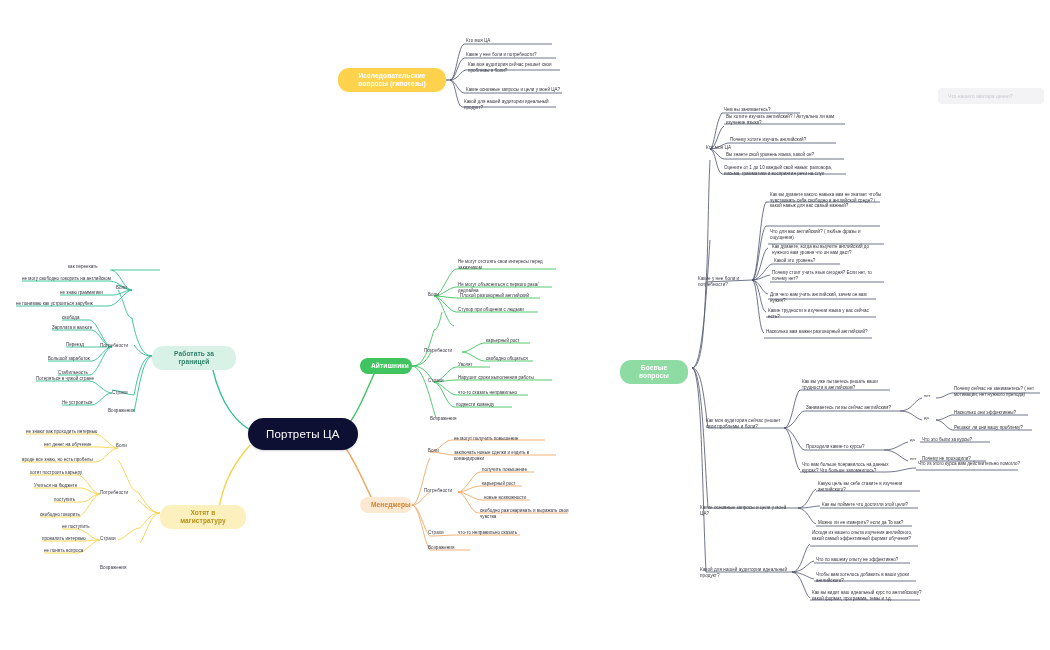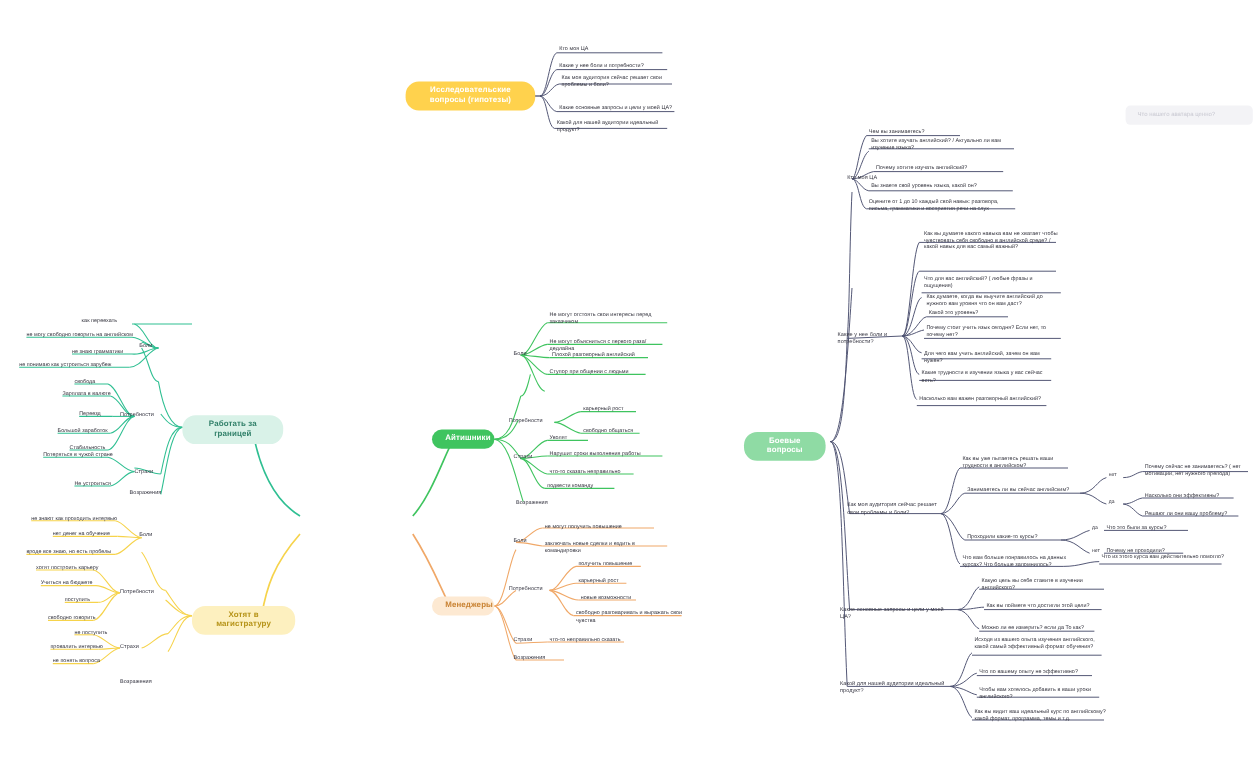--- a/index.html
+++ b/index.html
@@ -300,20 +300,21 @@
         <path d="M792,572 C804,573 808,578 814,579"></path>
         <path d="M792,572 C802,573 804,594 810,598"></path>
         <path d="M810,546 L918,546"></path>
         <path d="M814,563 L910,563"></path>
         <path d="M814,581 L916,581"></path>
         <path d="M810,600 L920,600"></path>
       </g>
     </g>
   </svg>
 
+  <div class="node root" style="left:248px; top:418px;">Портреты ЦА</div>
 
   <div class="node pill yellow" style="left:338px; top:68px; width:108px;">Исследовательские вопросы (гипотезы)</div>
   <div class="node leaf" style="left:466px; top:38px; width:92px;">Кто моя ЦА</div>
   <div class="node leaf" style="left:466px; top:52px; width:96px;">Какие у нее боли и потребности?</div>
   <div class="node leaf" style="left:468px; top:62px; width:96px;">Как моя аудитория сейчас решает свои проблемы и боли?</div>
   <div class="node leaf" style="left:466px; top:87px; width:100px;">Какие основные запросы и цели у моей ЦА?</div>
   <div class="node leaf" style="left:464px; top:99px; width:96px;">Какой для нашей аудитории идеальный продукт?</div>
 
   <div class="node ghost" style="left:938px; top:88px; width:106px;">Что нашего аватара ценно?</div>
 

